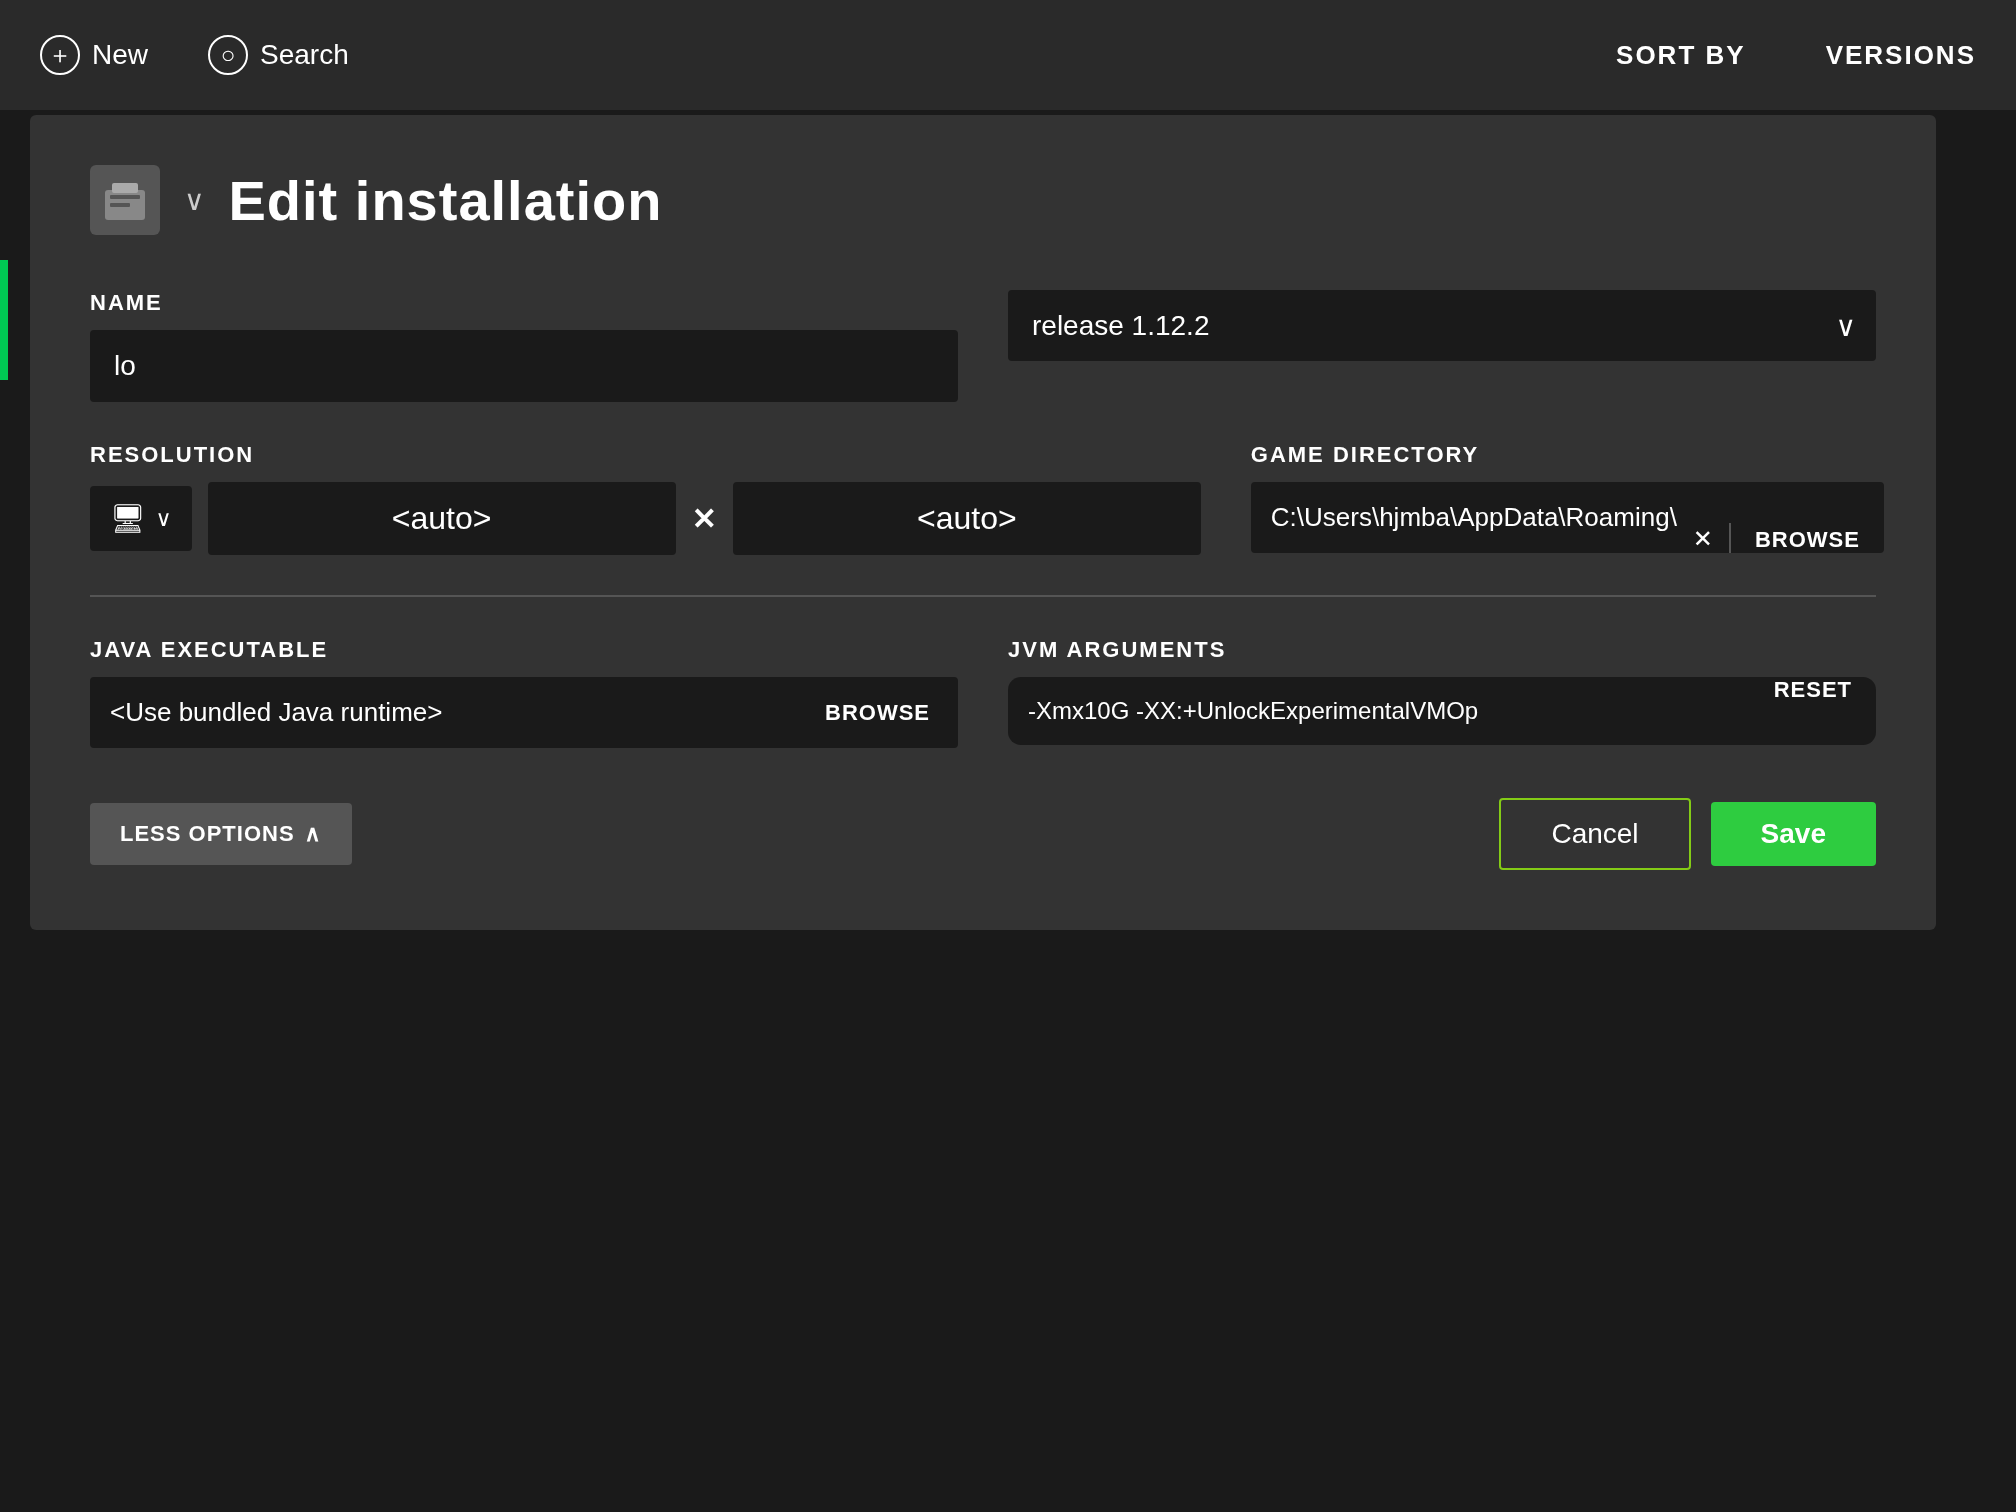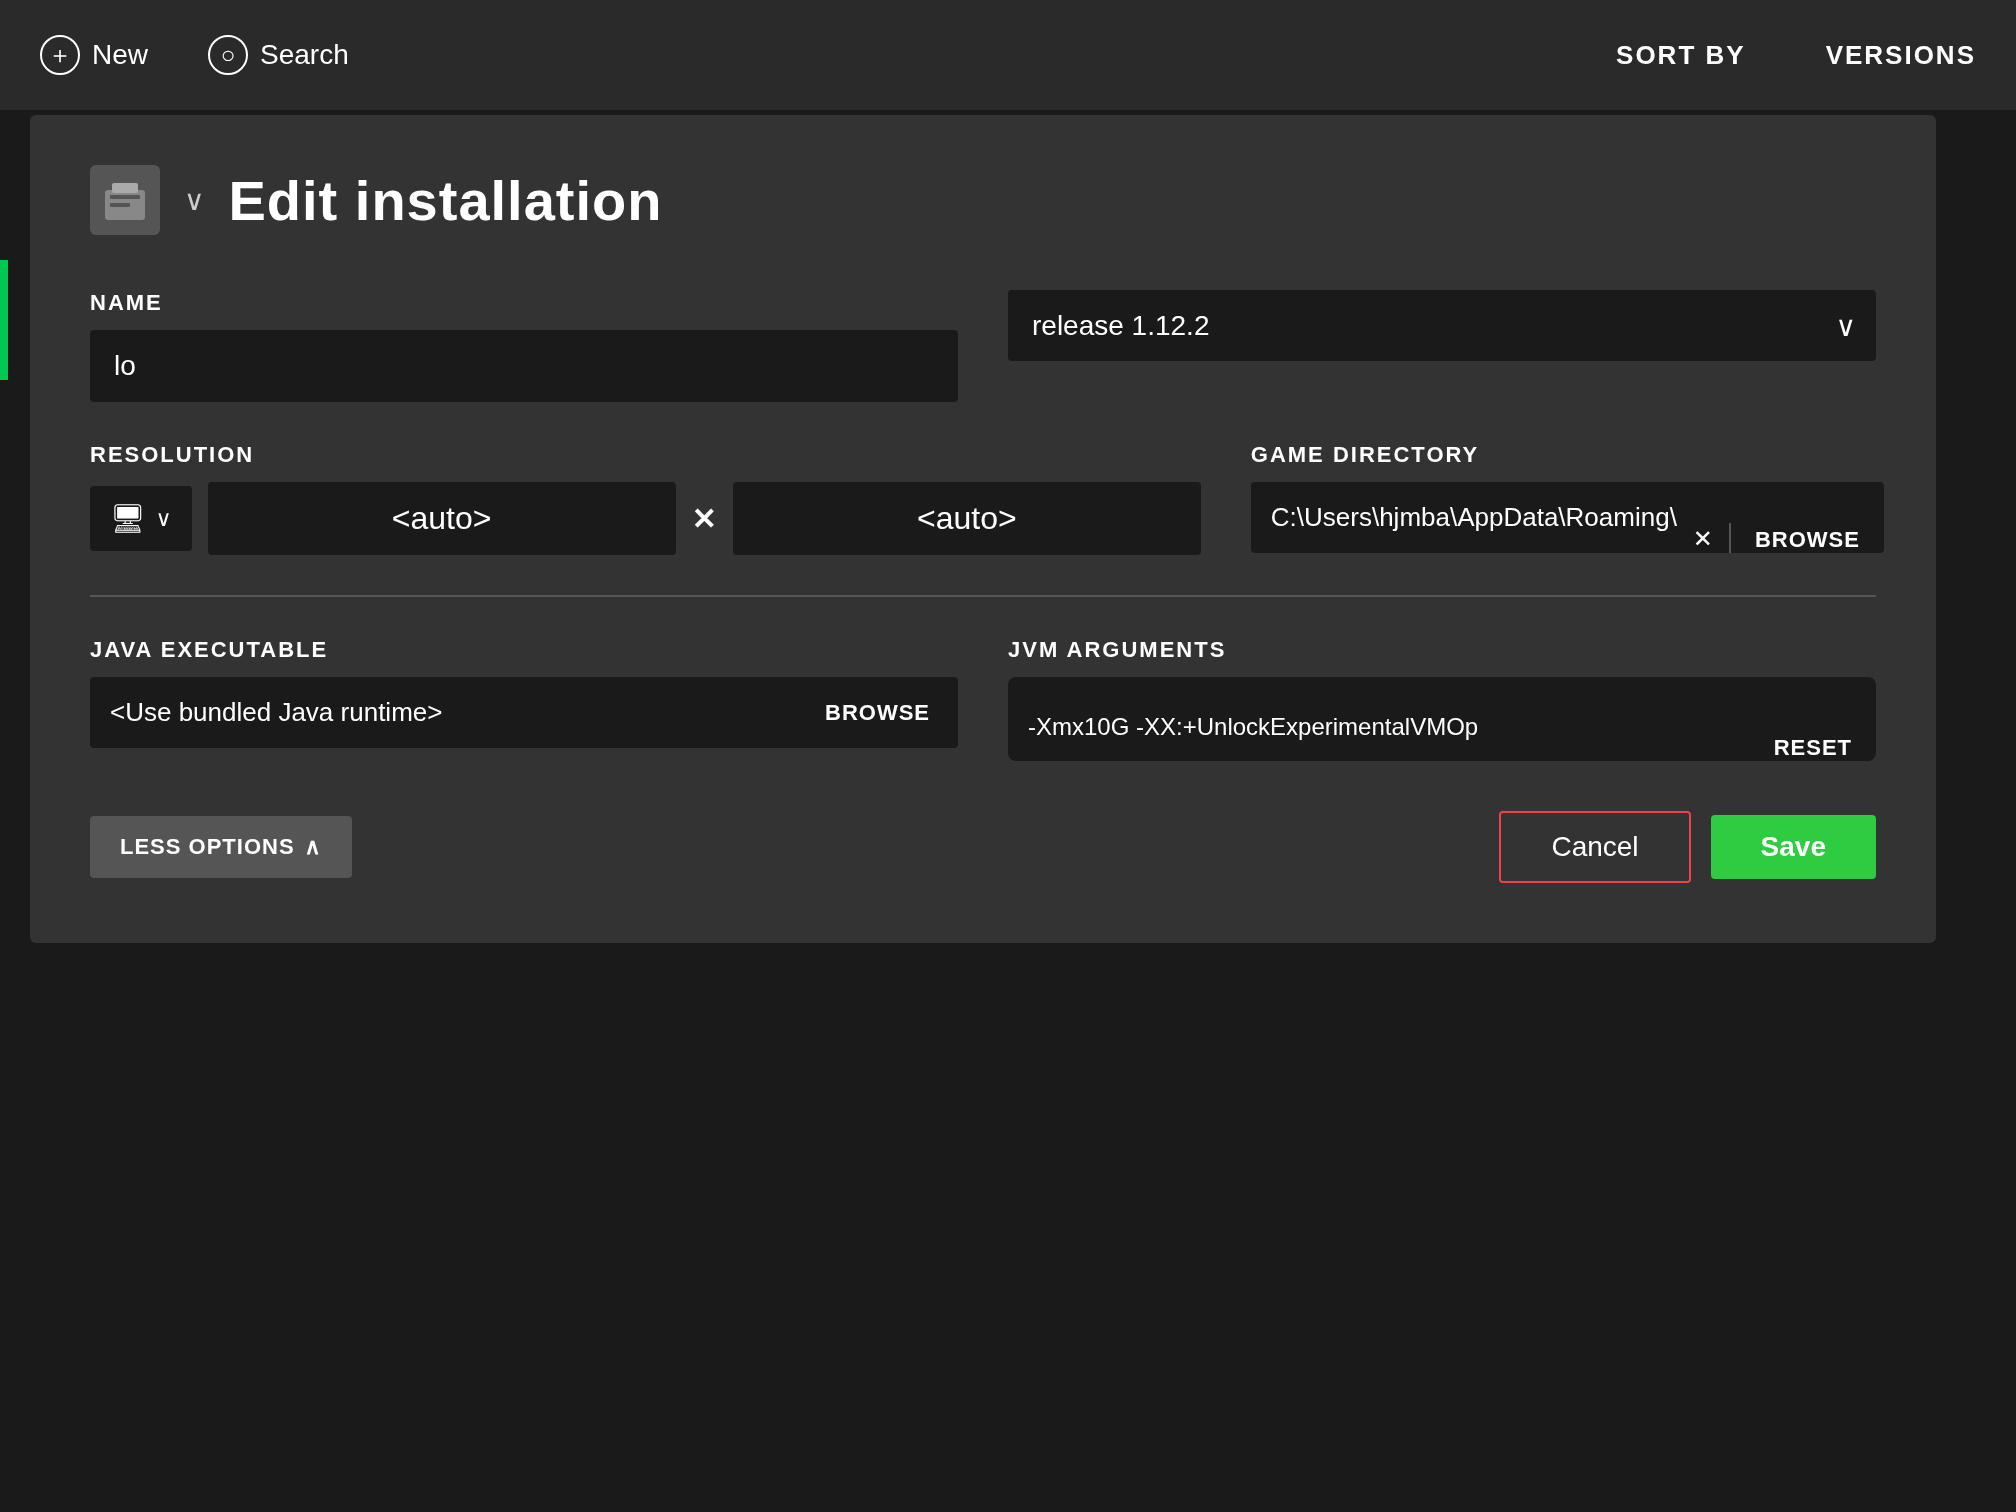--- a/index.html
+++ b/index.html
@@ -328,24 +328,24 @@
       letter-spacing: 1px;
       padding: 0 28px;
       cursor: pointer;
       background: none;
       border: none;
     }
 
     
     .jvm-field {
       background: #1a1a1a;
-      border-radius: 8px;
-      display: flex;
-      align-items: flex-end;
-      padding: 16px 0 0 20px;
+      border-radius: 13px;
+      display: flex;
+      align-items: flex-start;
+      padding: 0 0 0 20px;
       width: 100%;
     }
 
     .jvm-text {
       color: #ffffff;
       font-size: 24px;
       flex: 1;
       padding: 20px 0;
       white-space: nowrap;
       overflow: hidden;
@@ -387,21 +387,21 @@
     }
 
     .footer-right {
       display: flex;
       gap: 20px;
       align-items: center;
     }
 
     .cancel-btn {
       background: transparent;
-      border: 2px solid #ef4444;
+      border: 2px solid #84cc16;
       border-radius: 4px;
       color: #ffffff;
       font-size: 28px;
       font-weight: 500;
       padding: 18px 50px;
       cursor: pointer;
     }
 
     .save-btn {
       background: #2ecc40;

